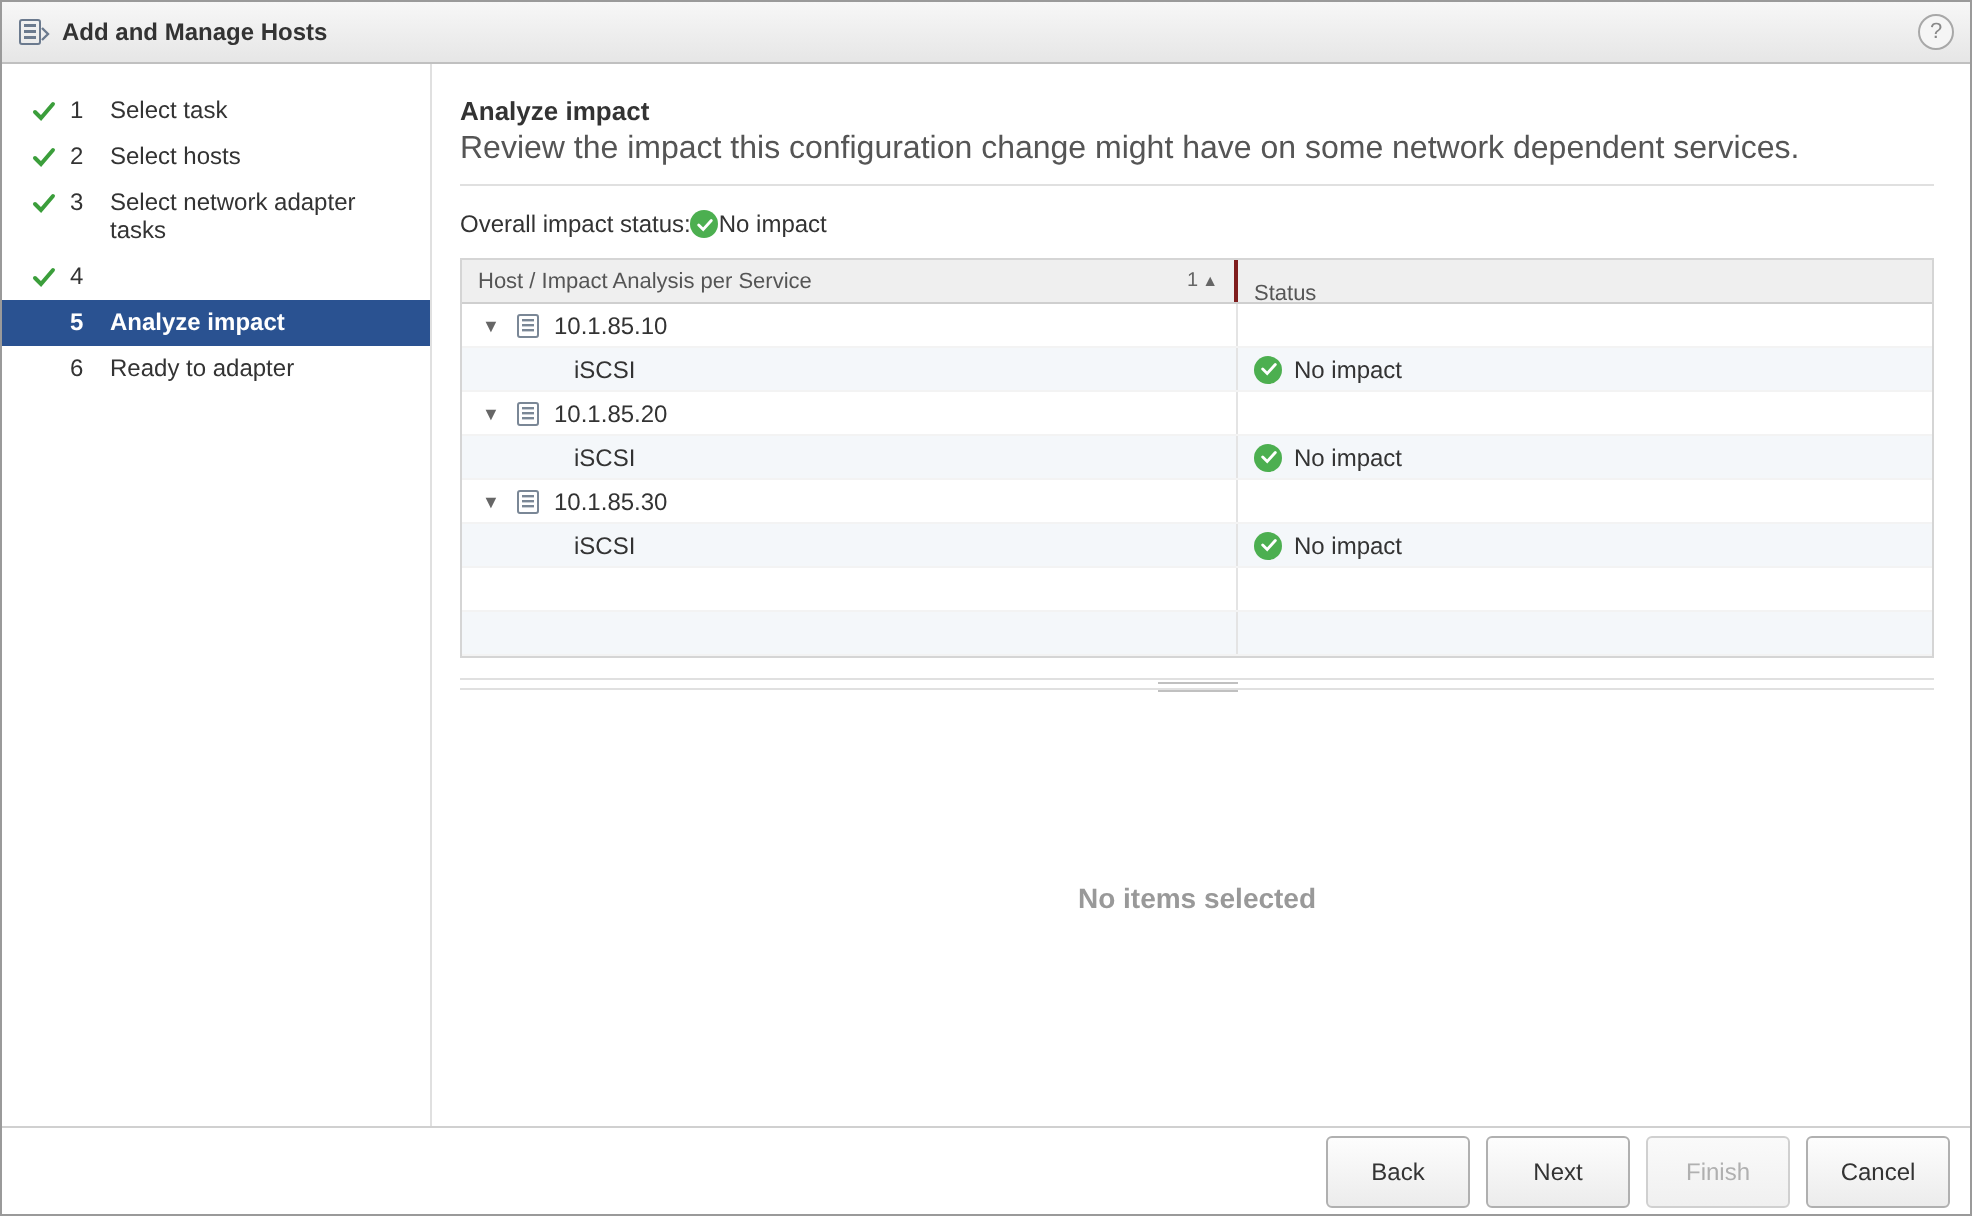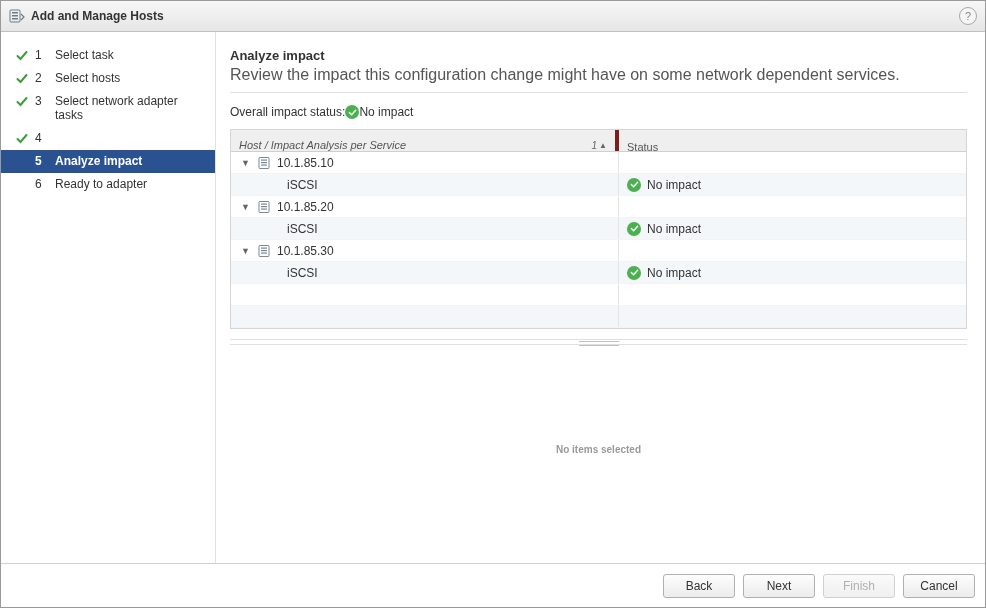--- a/index.html
+++ b/index.html
@@ -75,21 +75,21 @@
   }
   .status-ok svg { width:9px; height:9px; }
 
   .grid {
     border:1px solid #d5d5d5;
   }
   .grid-header {
     display:flex; background:#efefef; border-bottom:1px solid #cfcfcf;
     height:22px; align-items:center; font-size:11px; color:#555;
   }
-  .col1h { flex:0 0 388px; border-right:4px solid #7f1d1d; padding:0 8px; height:100%; display:flex; align-items:flex-end;font-style:italic; }
+  .col1h { flex:0 0 388px; border-right:2px solid #7f1d1d; padding:0 8px; height:100%; display:flex; align-items:center; }
   .col2h { flex:1; padding:0 8px; height:100%; display:flex; align-items:center;margin-top:12px; }
   .sort-ind { margin-left:auto; font-size:10px; color:#666; display:flex; align-items:center; gap:2px; }
   .sort-ind .tri { font-size:8px; }
   .grid-body { }
   .grow {
     display:flex; align-items:center; height:22px; font-size:12px;
     border-bottom:1px solid #f3f3f3;
   }
   .grow.alt { background:#f4f7fa; }
   .gcol1 { flex:0 0 388px; border-right:1px solid #e4e4e4; display:flex; align-items:center; height:100%; padding-left:10px; gap:6px; }
@@ -102,30 +102,30 @@
     height:6px; background:#fff; border-top:1px solid #e0e0e0; border-bottom:1px solid #e0e0e0;
     margin:10px 0 0 0; position:relative;
   }
   .splitter::after {
     content:""; position:absolute; left:50%; top:1px; transform:translateX(-50%);
     width:40px; height:3px; border-top:1px solid #c0c0c0; border-bottom:1px solid #c0c0c0;
   }
 
   .detail-area {
     flex:1; display:flex; align-items:center; justify-content:center;
-    color:#999; font-weight:bold; font-size:10px;
+    color:#999; font-weight:bold; font-size:14px;
   }
 
   .footer {
     height:44px; border-top:1px solid #d0d0d0;
     display:flex; align-items:center; justify-content:flex-end;
     padding:0 10px; gap:8px; background:#fff;
   }
   .btn {
-    min-width:72px; height:24px; border:1px solid #b0b0b0; border-radius:3px;
+    min-width:72px; height:36px; border:1px solid #b0b0b0; border-radius:3px;
     background:linear-gradient(#fdfdfd,#ececec); color:#333;
     font-size:12px; cursor:pointer; padding:0 12px;
   }
   .btn:disabled {
     color:#b0b0b0; cursor:default; background:linear-gradient(#fafafa,#f0f0f0);
     border-color:#d0d0d0;
   }
 </style>
 </head>
 <body>

